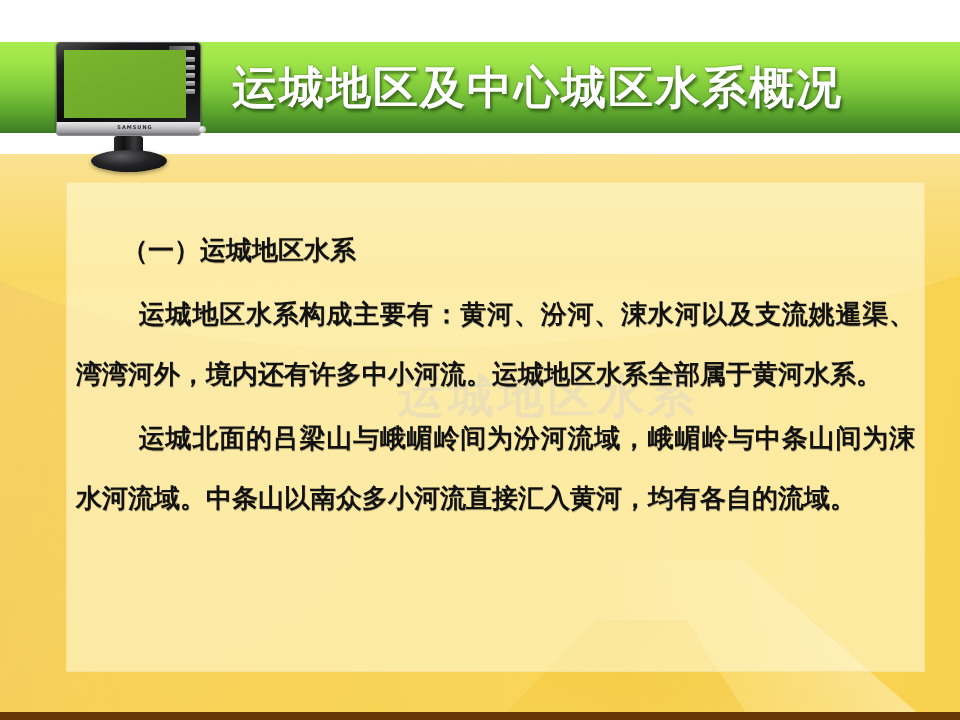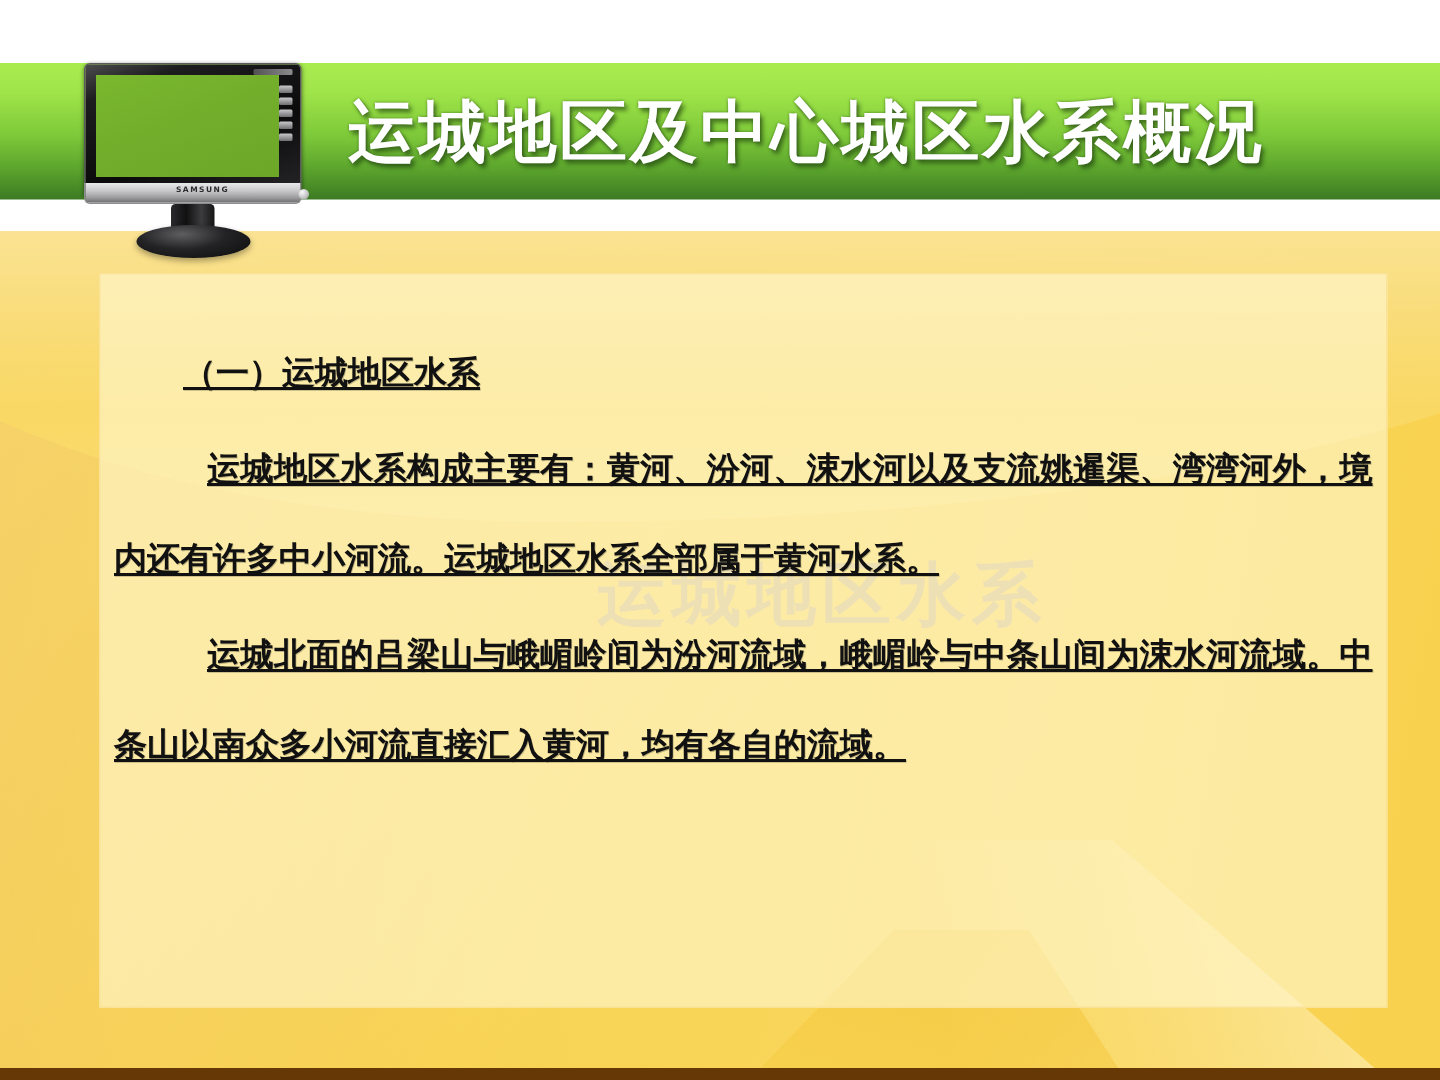--- a/index.html
+++ b/index.html
@@ -122,25 +122,24 @@
     font-size:46px;font-weight:bold;letter-spacing:4px;
     color:rgba(225,215,195,.55);
     white-space:nowrap;pointer-events:none;
   }
 
   
   .body-text{
     position:absolute;left:66px;top:200px;width:859px;
     padding:0 10px;box-sizing:border-box;
     font-family:"DejaVu Sans","Liberation Sans",sans-serif;
-    font-size:22px;font-weight:bold;color:#111111;
+    font-size:26px;font-weight:bold;color:#111111;
     line-height:60px;letter-spacing:0px;
     text-align:justify;
     text-shadow:0.5px 0.5px 0 rgba(0,0,0,.25);
-    text-decoration:underline;
   }
   .body-text p{margin:0 0 4px 0;}
   .indent{display:inline-block;width:62px;}
   .indent-sm{display:inline-block;width:46px;}
 </style>
 </head>
 <body>
 
 <div id="slide">
 

